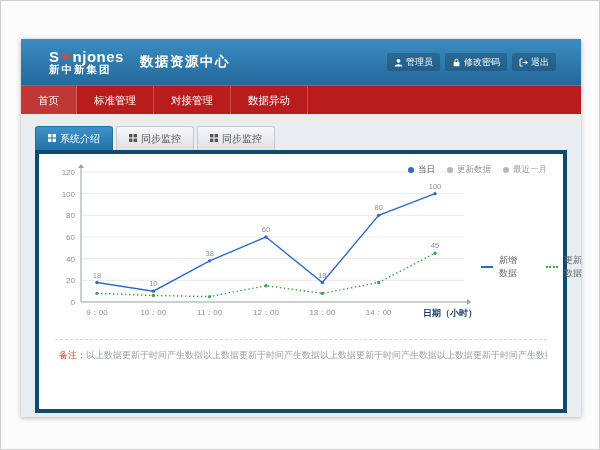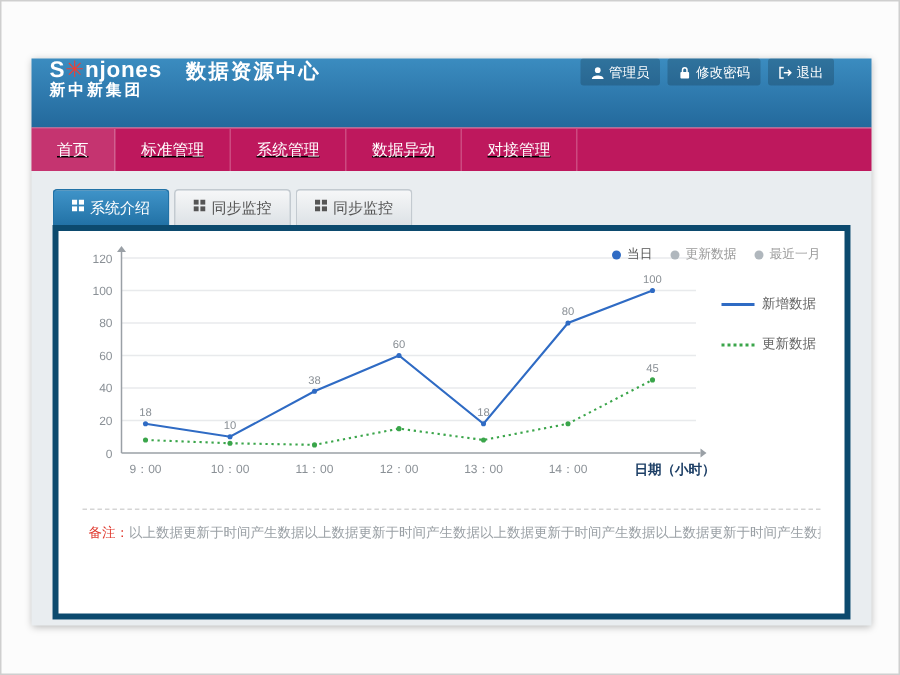--- a/index.html
+++ b/index.html
@@ -2,54 +2,54 @@
 <html><head>
 <meta charset="utf-8">
 <style>
   html,body{margin:0;padding:0;width:600px;height:450px;overflow:hidden;
     font-family:"Liberation Sans","DejaVu Sans",sans-serif;background:#fff;}
   .frame{position:absolute;inset:0;width:598px;height:448px;border:1px solid #cfcfcf;background:#fcfcfc;}
   .app{position:absolute;left:20px;top:38px;width:560px;height:378px;background:#e9edf0;
     box-shadow:0 1px 5px rgba(0,0,0,.28);}
 
   
-  .hdr{height:46px;background:linear-gradient(#3b8cc0,#23699c);display:flex;align-items:flex-start;color:#fff;}
+  .hdr{height:46px;background:linear-gradient(#3b8cc0,#23699c);display:flex;align-items:center;color:#fff;padding-left:16px;}
   .logo{margin-left:12px;line-height:1.05;}
   .logo-main{font-size:15px;font-weight:bold;letter-spacing:.5px;}
   .logo-star{color:#ee3f34;font-weight:bold;}
   .logo-sub{font-size:10.5px;font-weight:bold;letter-spacing:2px;}
   .app-title{margin-left:16px;font-size:13.5px;letter-spacing:1.5px;font-weight:bold;}
   .hdr-right{margin-left:auto;margin-right:25px;display:flex;gap:5px;}
   .hdr-btn{display:flex;align-items:center;gap:3px;font-size:9px;background:rgba(0,0,0,.18);
     padding:2.5px 7px;border-radius:2px;cursor:pointer;}
   .hdr-btn svg{display:block;}
 
   
-  .nav{height:28px;background:#be185d;border-top:1px solid rgba(255,255,255,.22);display:flex;text-decoration:underline;}
+  .nav{height:28px;background:#b91c1c;border-top:1px solid rgba(255,255,255,.22);display:flex;}
   .nav-item{color:#fff;font-size:10.5px;line-height:28px;padding:0 17px;border-right:1px solid rgba(255,255,255,.22);cursor:pointer;}
   .nav-item.active{background:rgba(255,255,255,.12);}
 
   
   .content{padding:12px 14px 0;}
   .tabs{display:flex;gap:3px;}
   .tab{height:23px;display:flex;align-items:center;gap:4px;padding:0 12px;font-size:10px;
     background:linear-gradient(#f6f7f8,#dde2e6);border:1px solid #c3cad0;border-bottom:none;
     border-radius:3px 3px 0 0;color:#555;cursor:pointer;}
   .tab.active{background:linear-gradient(#3f93c8,#2272a6);border-color:#2272a6;color:#fff;}
 
   .panel{position:relative;background:#fff;border:4px solid #0c4a6e;height:255px;}
   .legend-top{position:absolute;top:10px;right:16px;display:flex;gap:12px;font-size:8.5px;color:#999;}
   .lt-item{display:flex;align-items:center;gap:4px;cursor:pointer;}
   .lt-dot{width:6px;height:6px;border-radius:50%;background:#b0b7bd;}
   .lt-item.active{color:#555;}
 
   .ylabel{margin:24px 0 2px 16px;font-size:9.5px;font-weight:bold;color:#1d3f66;}
   .chart-row{display:flex;}
   .chart-svg{flex:0 0 auto;}
-  .legend-col{display:flex;flex-direction:column;gap:14px;margin-top:42px;text-align:right;}
+  .legend-col{display:flex;flex-direction:row;gap:29px;margin-top:42px;text-align:right;}
   .lc-item{display:flex;align-items:center;gap:5px;font-size:9px;color:#666;}
   .lc-sample{width:22px;height:0;border-top-width:2px;}
 
   .note{margin:2px 16px 0;border-top:1px dashed #d5d5d5;padding:9px 4px 0;font-size:9px;color:#9aa0a5;
     white-space:nowrap;overflow:hidden;}
   .note-prefix{color:#e03a2f;}
 </style>
 </head>
 <body>
 
@@ -89,23 +89,22 @@
               </svg>
             </span>
           <span>退出</span>
         </div>
       </div>
     </div>
 
     <div class="nav">
       <div class="nav-item active">首页</div>
       <div class="nav-item">标准管理</div>
-      <div class="nav-item">系统管理</div>
+      <div class="nav-item">对接管理</div>
       <div class="nav-item">数据异动</div>
-      <div class="nav-item">对接管理</div>
     </div>
 
     <div class="content">
       <div class="tabs">
         <div class="tab active">
           <span><svg width="8" height="8" viewBox="0 0 8 8">
                 <rect x="0" y="0" width="3.4" height="3.4" fill="currentColor"></rect>
                 <rect x="4.6" y="0" width="3.4" height="3.4" fill="currentColor"></rect>
                 <rect x="0" y="4.6" width="3.4" height="3.4" fill="currentColor"></rect>
                 <rect x="4.6" y="4.6" width="3.4" height="3.4" fill="currentColor"></rect>

